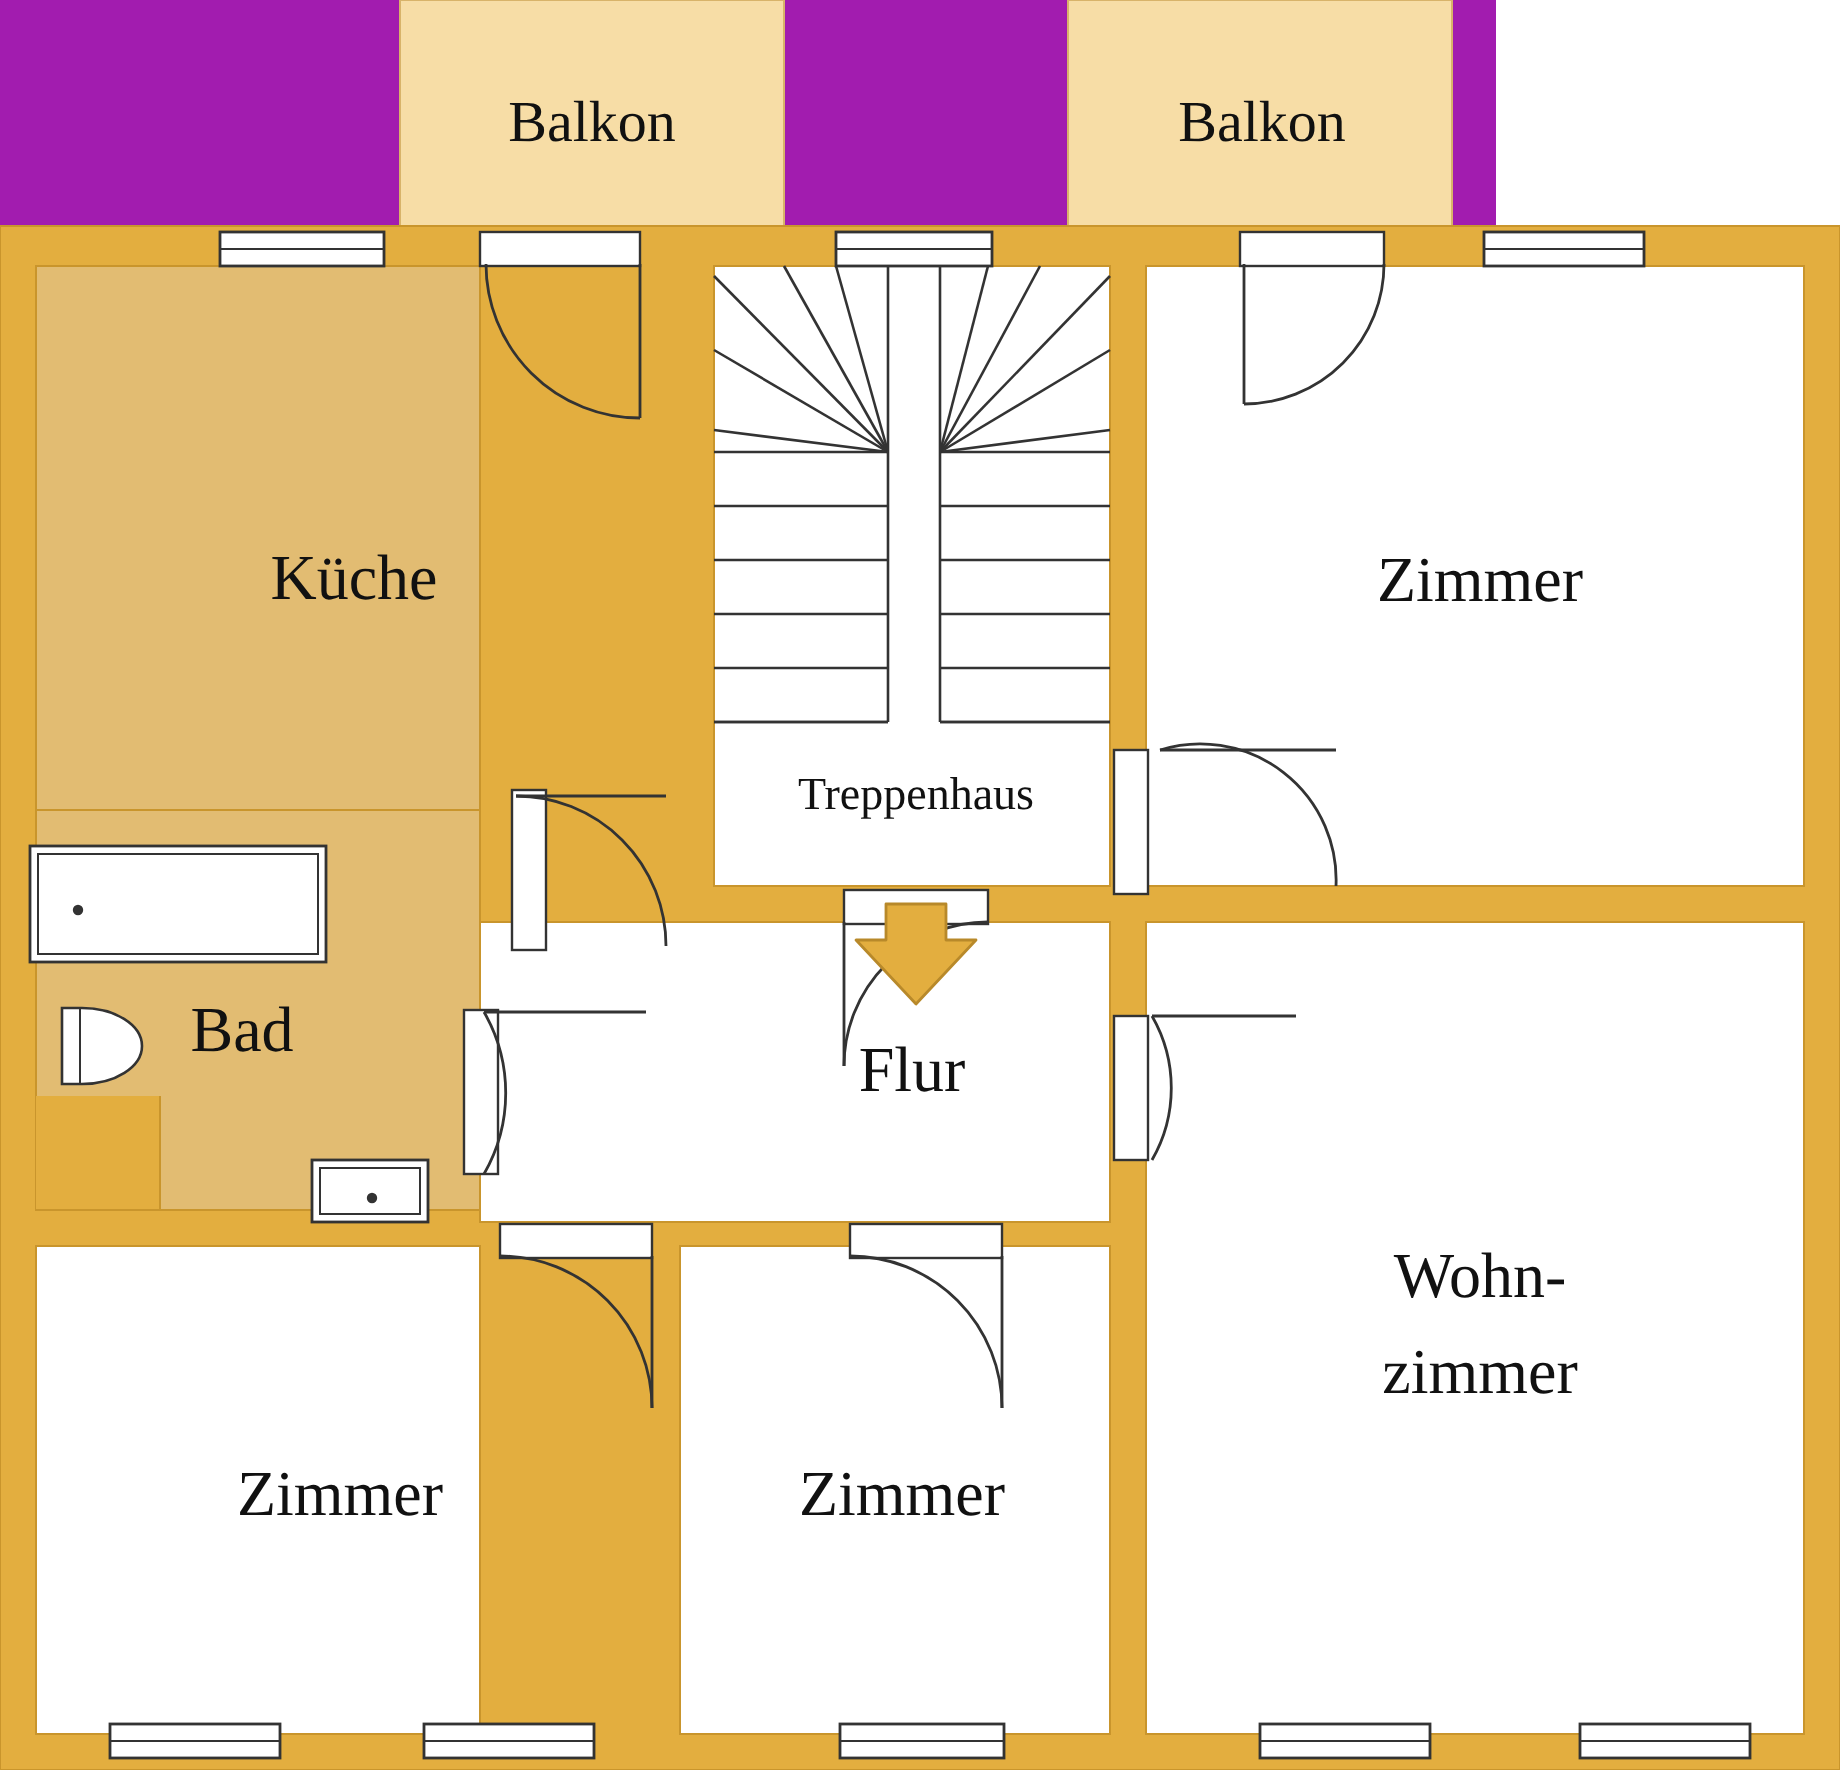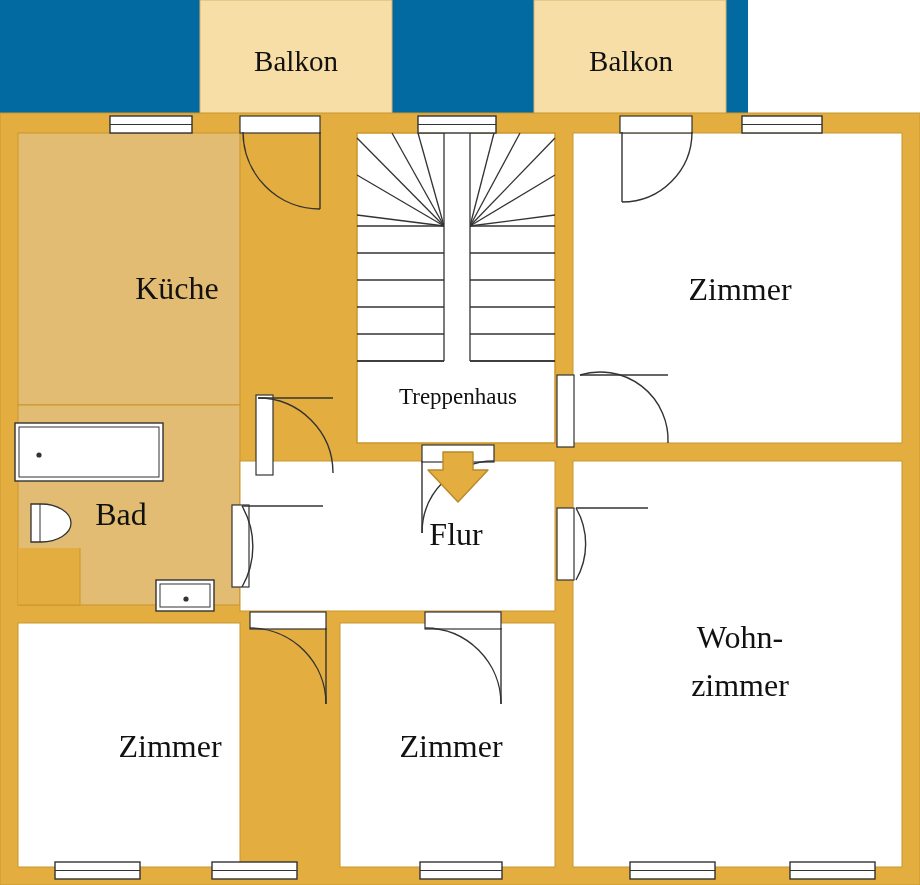--- a/index.html
+++ b/index.html
@@ -11,21 +11,21 @@
   body {
     width: 920px;
     height: 885px;
     overflow: hidden;
     font-family: "Liberation Serif", "DejaVu Serif", serif;
   }
   #floorplan-root {
     position: relative;
     width: 748px;
     height: 885px;
-    background: #0369a1;
+    background: #a21caf;
   }
   svg.plan {
     display: block;
     width: 920px;
     height: 885px;
   }
   text.room-label {
     font-family: "Liberation Serif", "DejaVu Serif", serif;
     fill: #111111;
     text-anchor: middle;

